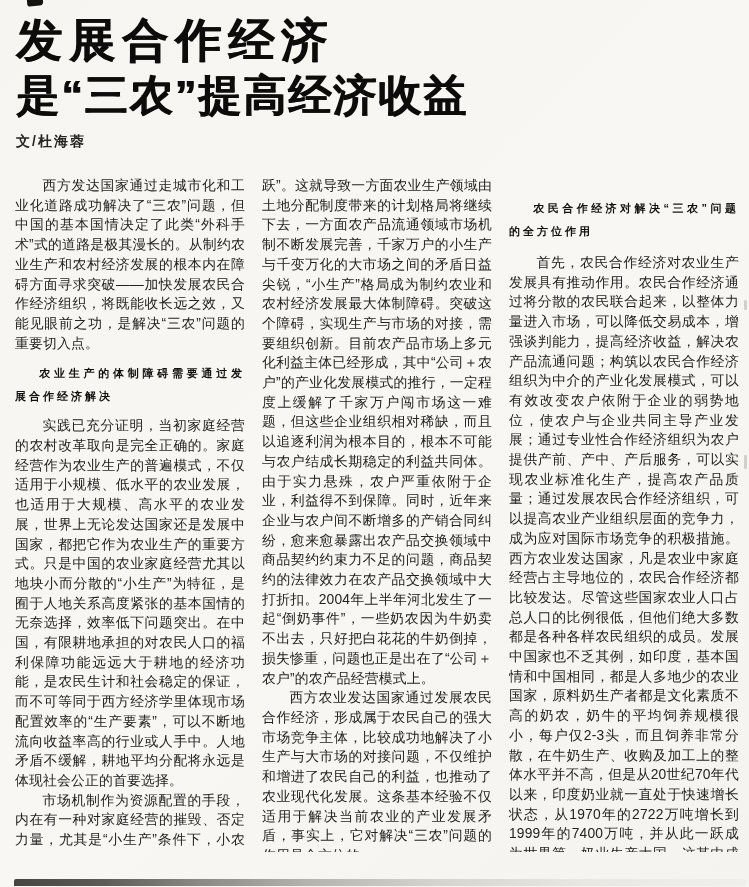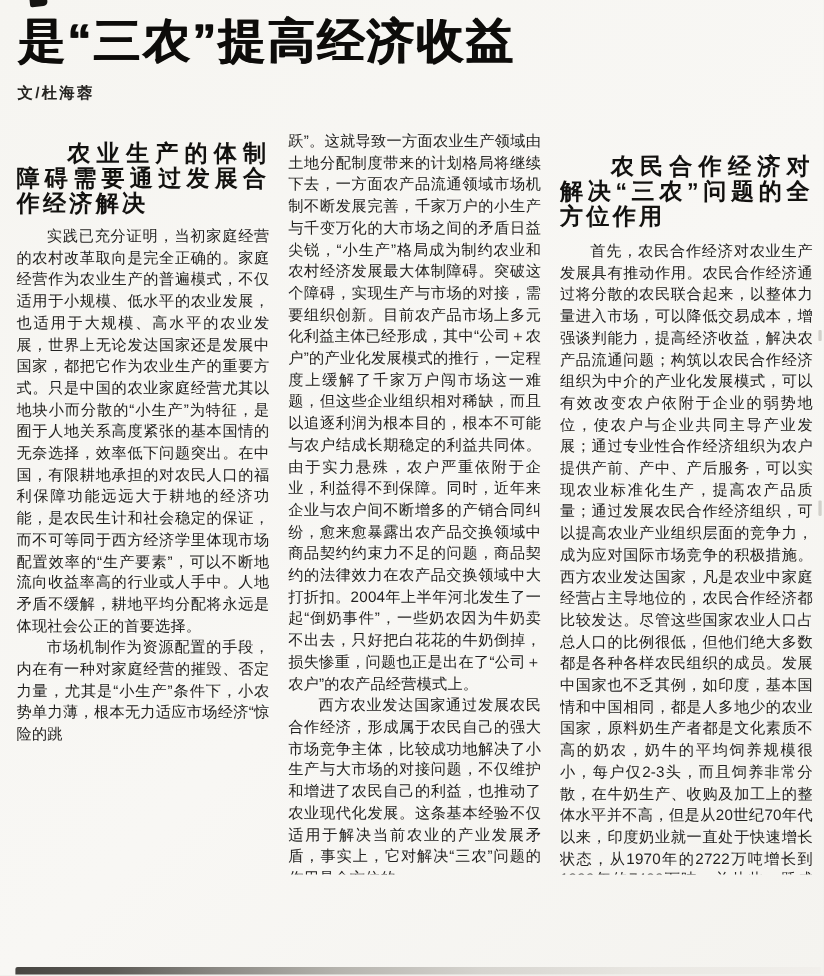--- a/index.html
+++ b/index.html
@@ -53,21 +53,21 @@
   .para {
     font-size: 13.8px;
     line-height: 19.7px;
     text-align: justify;
     letter-spacing: 0.2px;
     color: #232220;
     font-weight: 500;
   }
   .para.indent { text-indent: 2em; }
   .subhead {
-    font-size: 21px;
+    font-size: 11px;
     font-weight: bold;
     color: #12110f;
     line-height: 23px;
     letter-spacing: 3px;
     text-align: justify;
     text-indent: 2.2em;
     margin: 9px 0 8px;
   }
   .subhead-col3 { margin-top: 21px; margin-bottom: 10px; }
   
@@ -89,28 +89,30 @@
 </style>
 </head>
 <body>
 
 <div class="page">
 
   <div class="artifact-top-left"></div>
 
   <header class="masthead">
     <h1 class="title">
+      <span class="t1">发展合作经济</span>
       <span class="t2">是“三农”提高经济收益</span>
     </h1>
     <p class="byline">文/杜海蓉</p>
   </header>
 
   <main class="cols">
 
     <section class="col">
+      <p class="para indent">西方发达国家通过走城市化和工业化道路成功解决了“三农”问题，但中国的基本国情决定了此类“外科手术”式的道路是极其漫长的。从制约农业生产和农村经济发展的根本内在障碍方面寻求突破——加快发展农民合作经济组织，将既能收长远之效，又能见眼前之功，是解决“三农”问题的重要切入点。</p>
       <h2 class="subhead">农业生产的体制障碍需要通过发展合作经济解决</h2>
       <p class="para indent">实践已充分证明，当初家庭经营的农村改革取向是完全正确的。家庭经营作为农业生产的普遍模式，不仅适用于小规模、低水平的农业发展，也适用于大规模、高水平的农业发展，世界上无论发达国家还是发展中国家，都把它作为农业生产的重要方式。只是中国的农业家庭经营尤其以地块小而分散的“小生产”为特征，是囿于人地关系高度紧张的基本国情的无奈选择，效率低下问题突出。在中国，有限耕地承担的对农民人口的福利保障功能远远大于耕地的经济功能，是农民生计和社会稳定的保证，而不可等同于西方经济学里体现市场配置效率的“生产要素”，可以不断地流向收益率高的行业或人手中。人地矛盾不缓解，耕地平均分配将永远是体现社会公正的首要选择。</p>
       <p class="para indent">市场机制作为资源配置的手段，内在有一种对家庭经营的摧毁、否定力量，尤其是“小生产”条件下，小农势单力薄，根本无力适应市场经济“惊险的跳</p>
     </section>
 
     <section class="col">
       <p class="para">跃”。这就导致一方面农业生产领域由土地分配制度带来的计划格局将继续下去，一方面农产品流通领域市场机制不断发展完善，千家万户的小生产与千变万化的大市场之间的矛盾日益尖锐，“小生产”格局成为制约农业和农村经济发展最大体制障碍。突破这个障碍，实现生产与市场的对接，需要组织创新。目前农产品市场上多元化利益主体已经形成，其中“公司＋农户”的产业化发展模式的推行，一定程度上缓解了千家万户闯市场这一难题，但这些企业组织相对稀缺，而且以追逐利润为根本目的，根本不可能与农户结成长期稳定的利益共同体。由于实力悬殊，农户严重依附于企业，利益得不到保障。同时，近年来企业与农户间不断增多的产销合同纠纷，愈来愈暴露出农产品交换领域中商品契约约束力不足的问题，商品契约的法律效力在农产品交换领域中大打折扣。2004年上半年河北发生了一起“倒奶事件”，一些奶农因为牛奶卖不出去，只好把白花花的牛奶倒掉，损失惨重，问题也正是出在了“公司＋农户”的农产品经营模式上。</p>
       <p class="para indent">西方农业发达国家通过发展农民合作经济，形成属于农民自己的强大市场竞争主体，比较成功地解决了小生产与大市场的对接问题，不仅维护和增进了农民自己的利益，也推动了农业现代化发展。这条基本经验不仅适用于解决当前农业的产业发展矛盾，事实上，它对解决“三农”问题的作用是全方位的。</p>
     </section>
 

